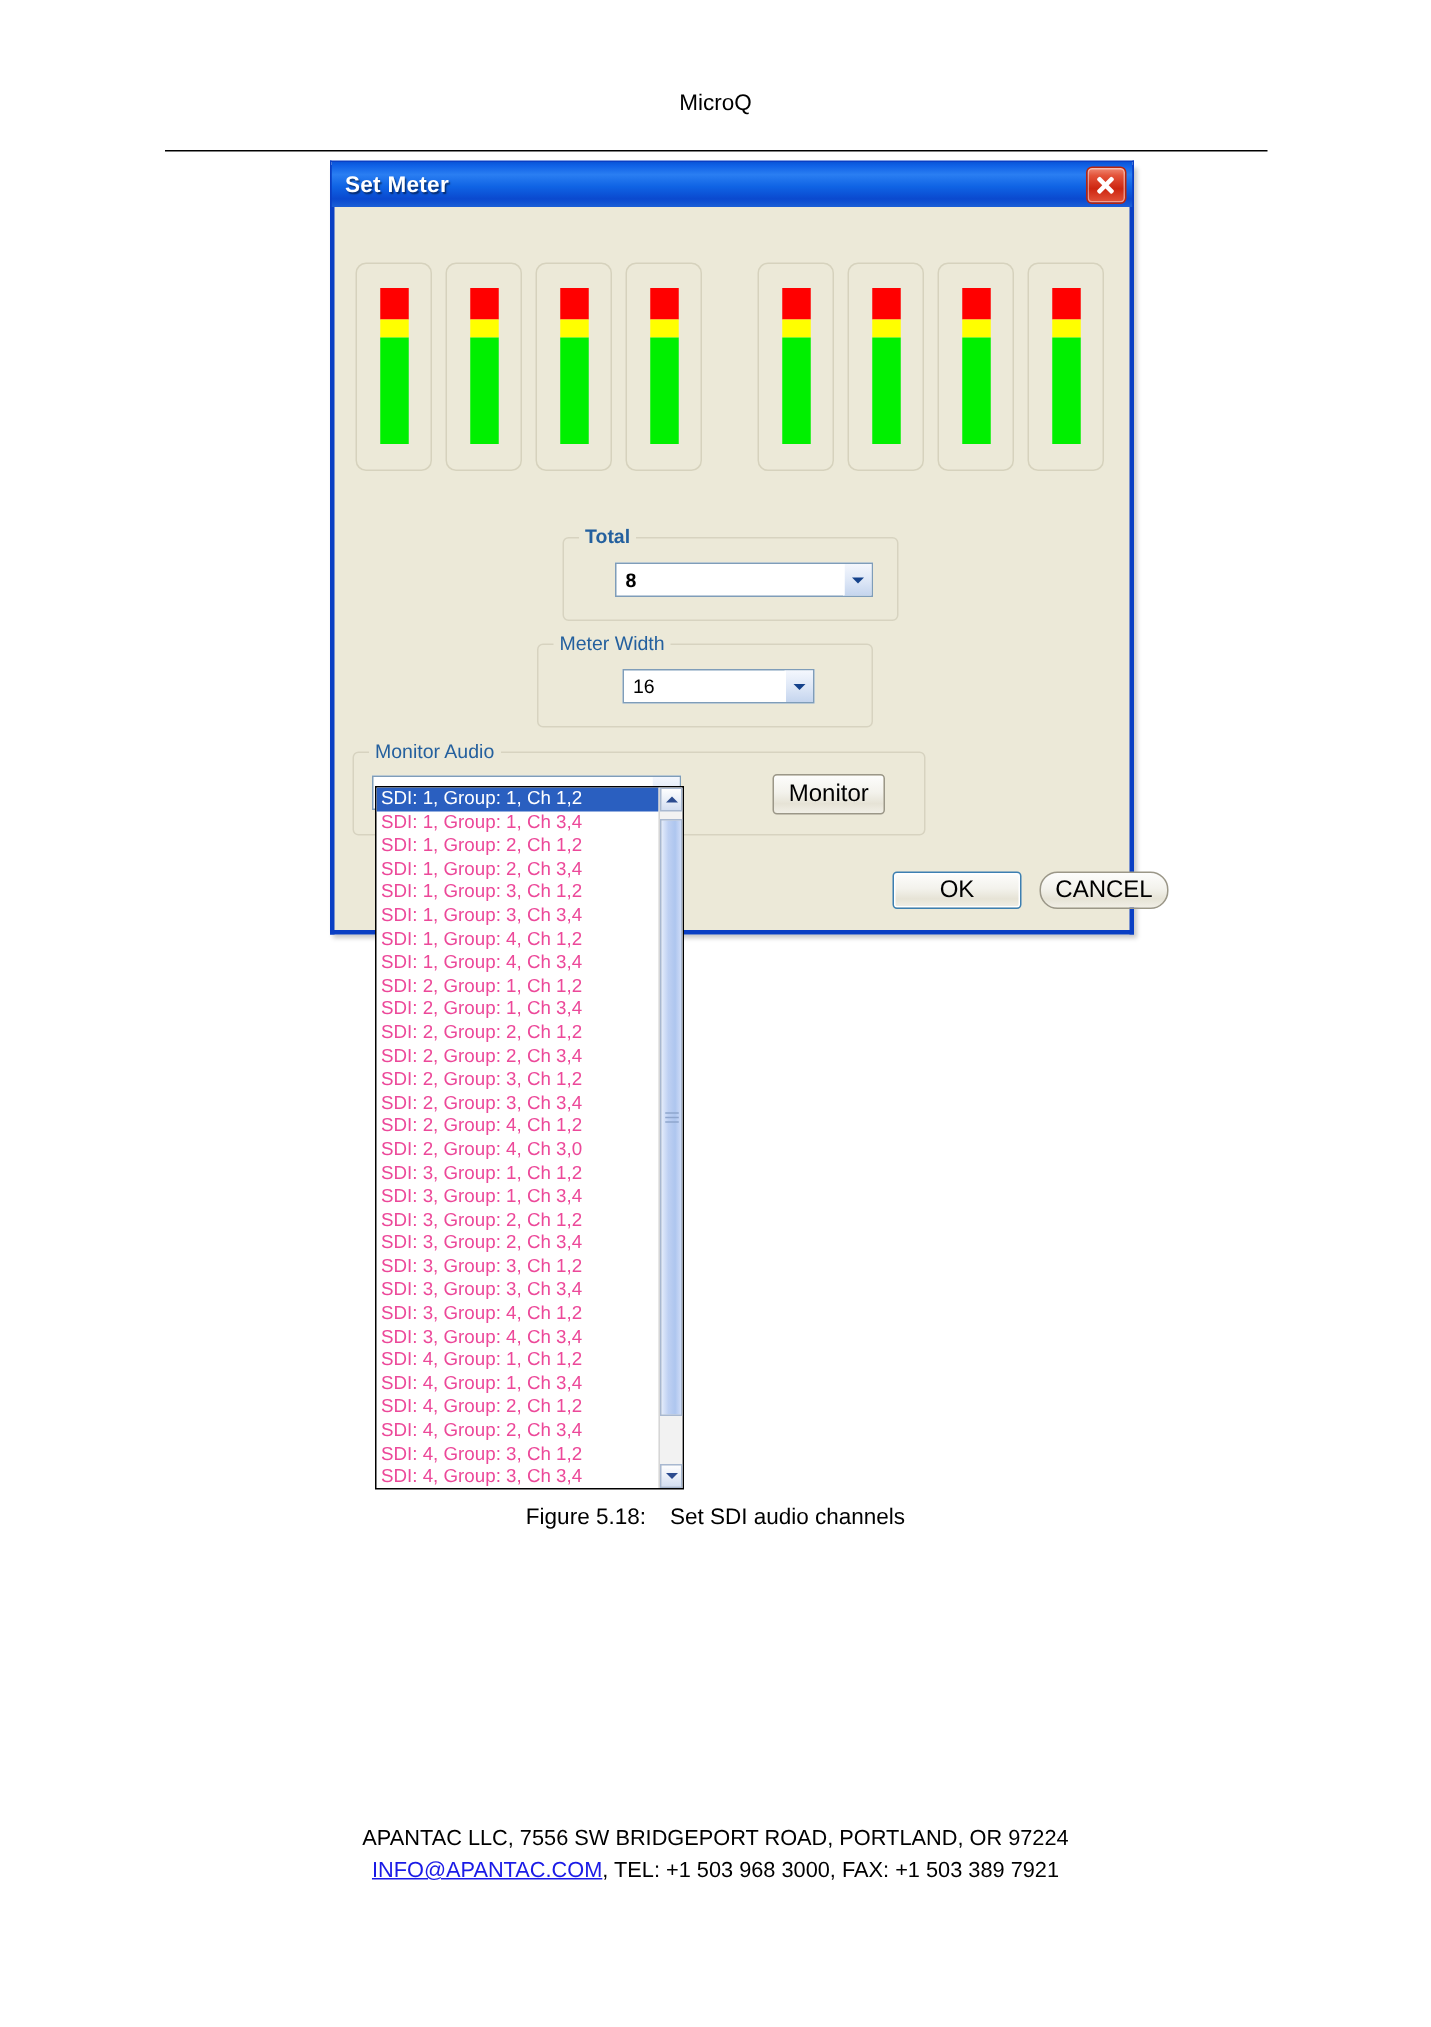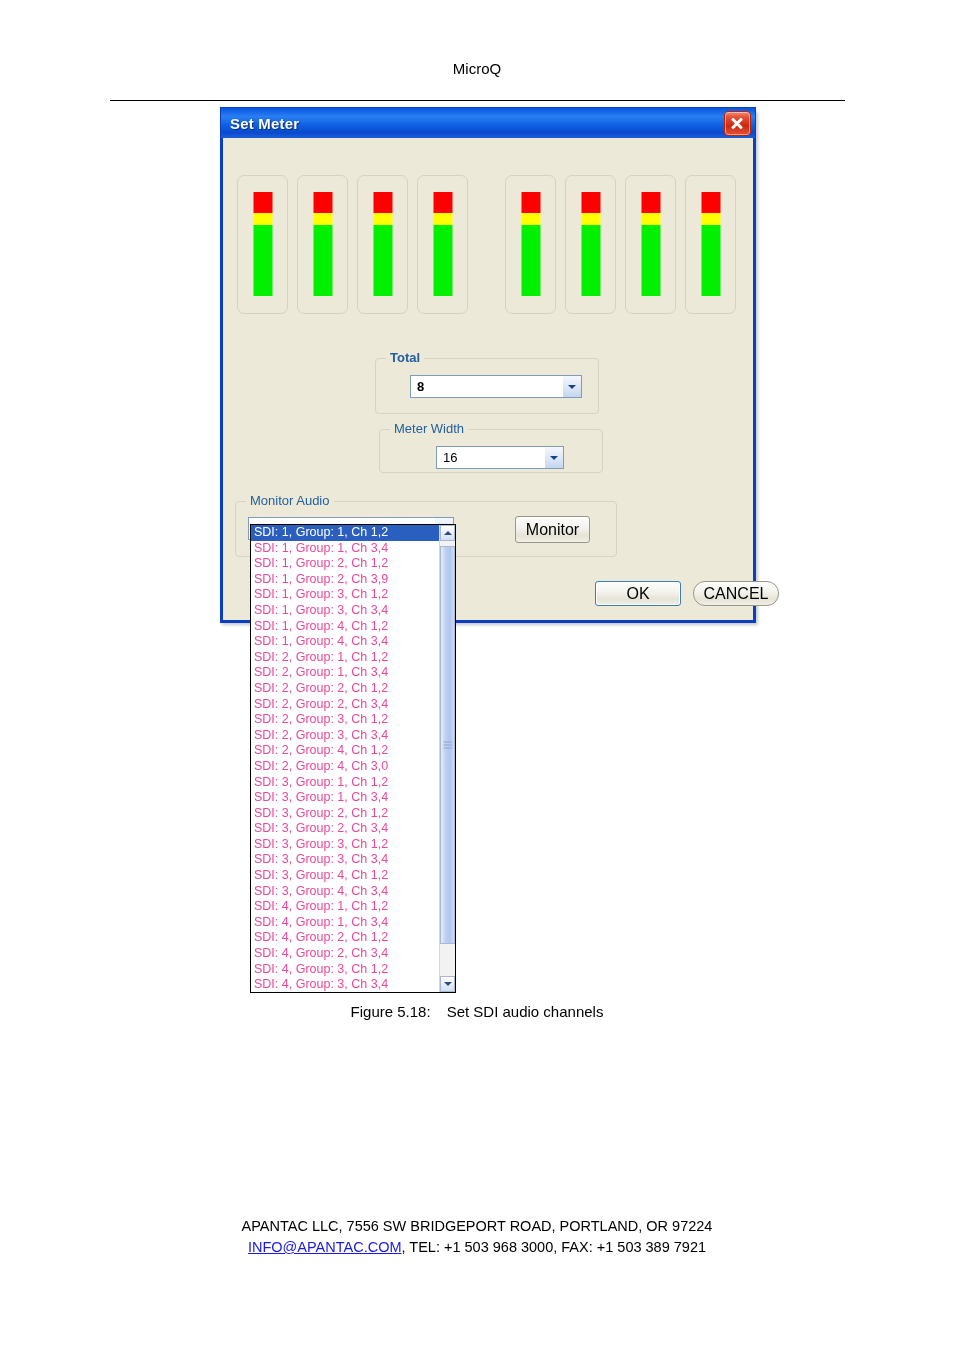--- a/index.html
+++ b/index.html
@@ -161,21 +161,21 @@
     position: absolute;
     top: -9px; left: 10px;
     padding: 0 4px;
     background: #ece9d8;
     font-size: 13px;
     color: #24609e;
     white-space: nowrap;
   }
 
   #gb-total      { left: 152px; top: 220px; width: 224px; height: 56px; font-weight: bold; }
-  #gb-meterwidth { left: 156px; top: 291px; width: 224px; height: 44px; }
+  #gb-meterwidth { left: 135px; top: 291px; width: 224px; height: 56px; }
   #gb-monitor    { left: 12px;  top: 363px; width: 382px; height: 56px; }
 
   
   .combo {
     position: absolute;
     height: 23px;
     background: #ffffff;
     border: 1px solid #7f9db9;
     box-sizing: border-box;
     display: flex;
@@ -431,21 +431,21 @@
     <div class="btn" id="btn-cancel">CANCEL</div>
 
   </div>
 </div>
 
 <div id="dropdown">
   <div class="dd-list" id="dd-list">
       <div class="dd-item selected">SDI: 1, Group: 1, Ch 1,2</div>
       <div class="dd-item">SDI: 1, Group: 1, Ch 3,4</div>
       <div class="dd-item">SDI: 1, Group: 2, Ch 1,2</div>
-      <div class="dd-item">SDI: 1, Group: 2, Ch 3,9</div>
+      <div class="dd-item">SDI: 1, Group: 2, Ch 3,4</div>
       <div class="dd-item">SDI: 1, Group: 3, Ch 1,2</div>
       <div class="dd-item">SDI: 1, Group: 3, Ch 3,4</div>
       <div class="dd-item">SDI: 1, Group: 4, Ch 1,2</div>
       <div class="dd-item">SDI: 1, Group: 4, Ch 3,4</div>
       <div class="dd-item">SDI: 2, Group: 1, Ch 1,2</div>
       <div class="dd-item">SDI: 2, Group: 1, Ch 3,4</div>
       <div class="dd-item">SDI: 2, Group: 2, Ch 1,2</div>
       <div class="dd-item">SDI: 2, Group: 2, Ch 3,4</div>
       <div class="dd-item">SDI: 2, Group: 3, Ch 1,2</div>
       <div class="dd-item">SDI: 2, Group: 3, Ch 3,4</div>

